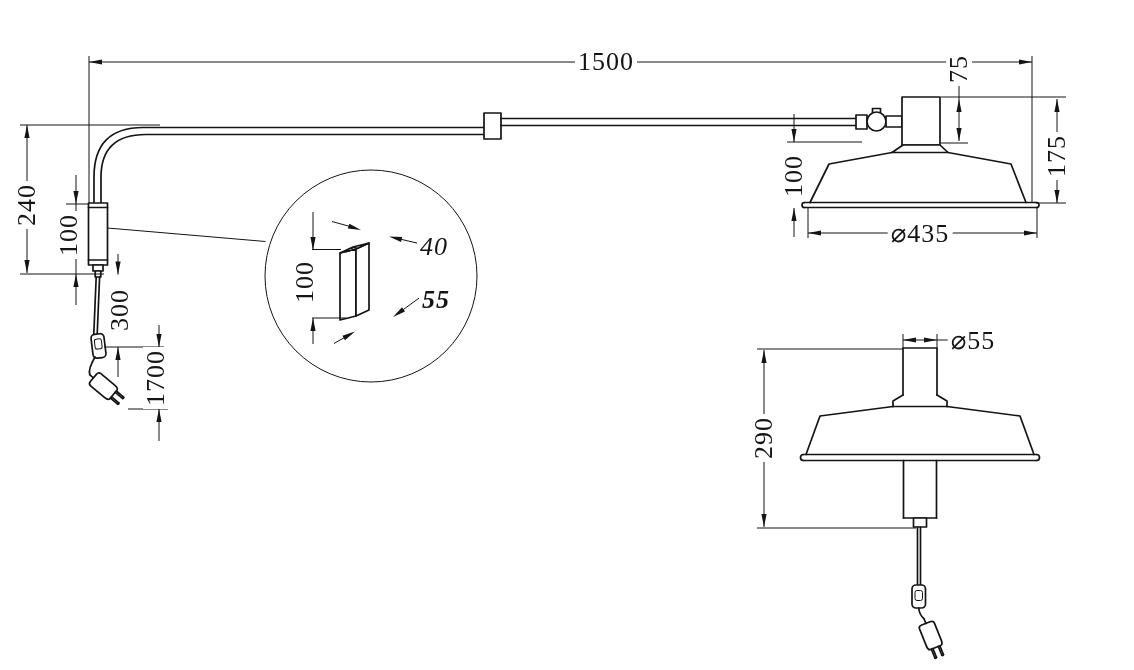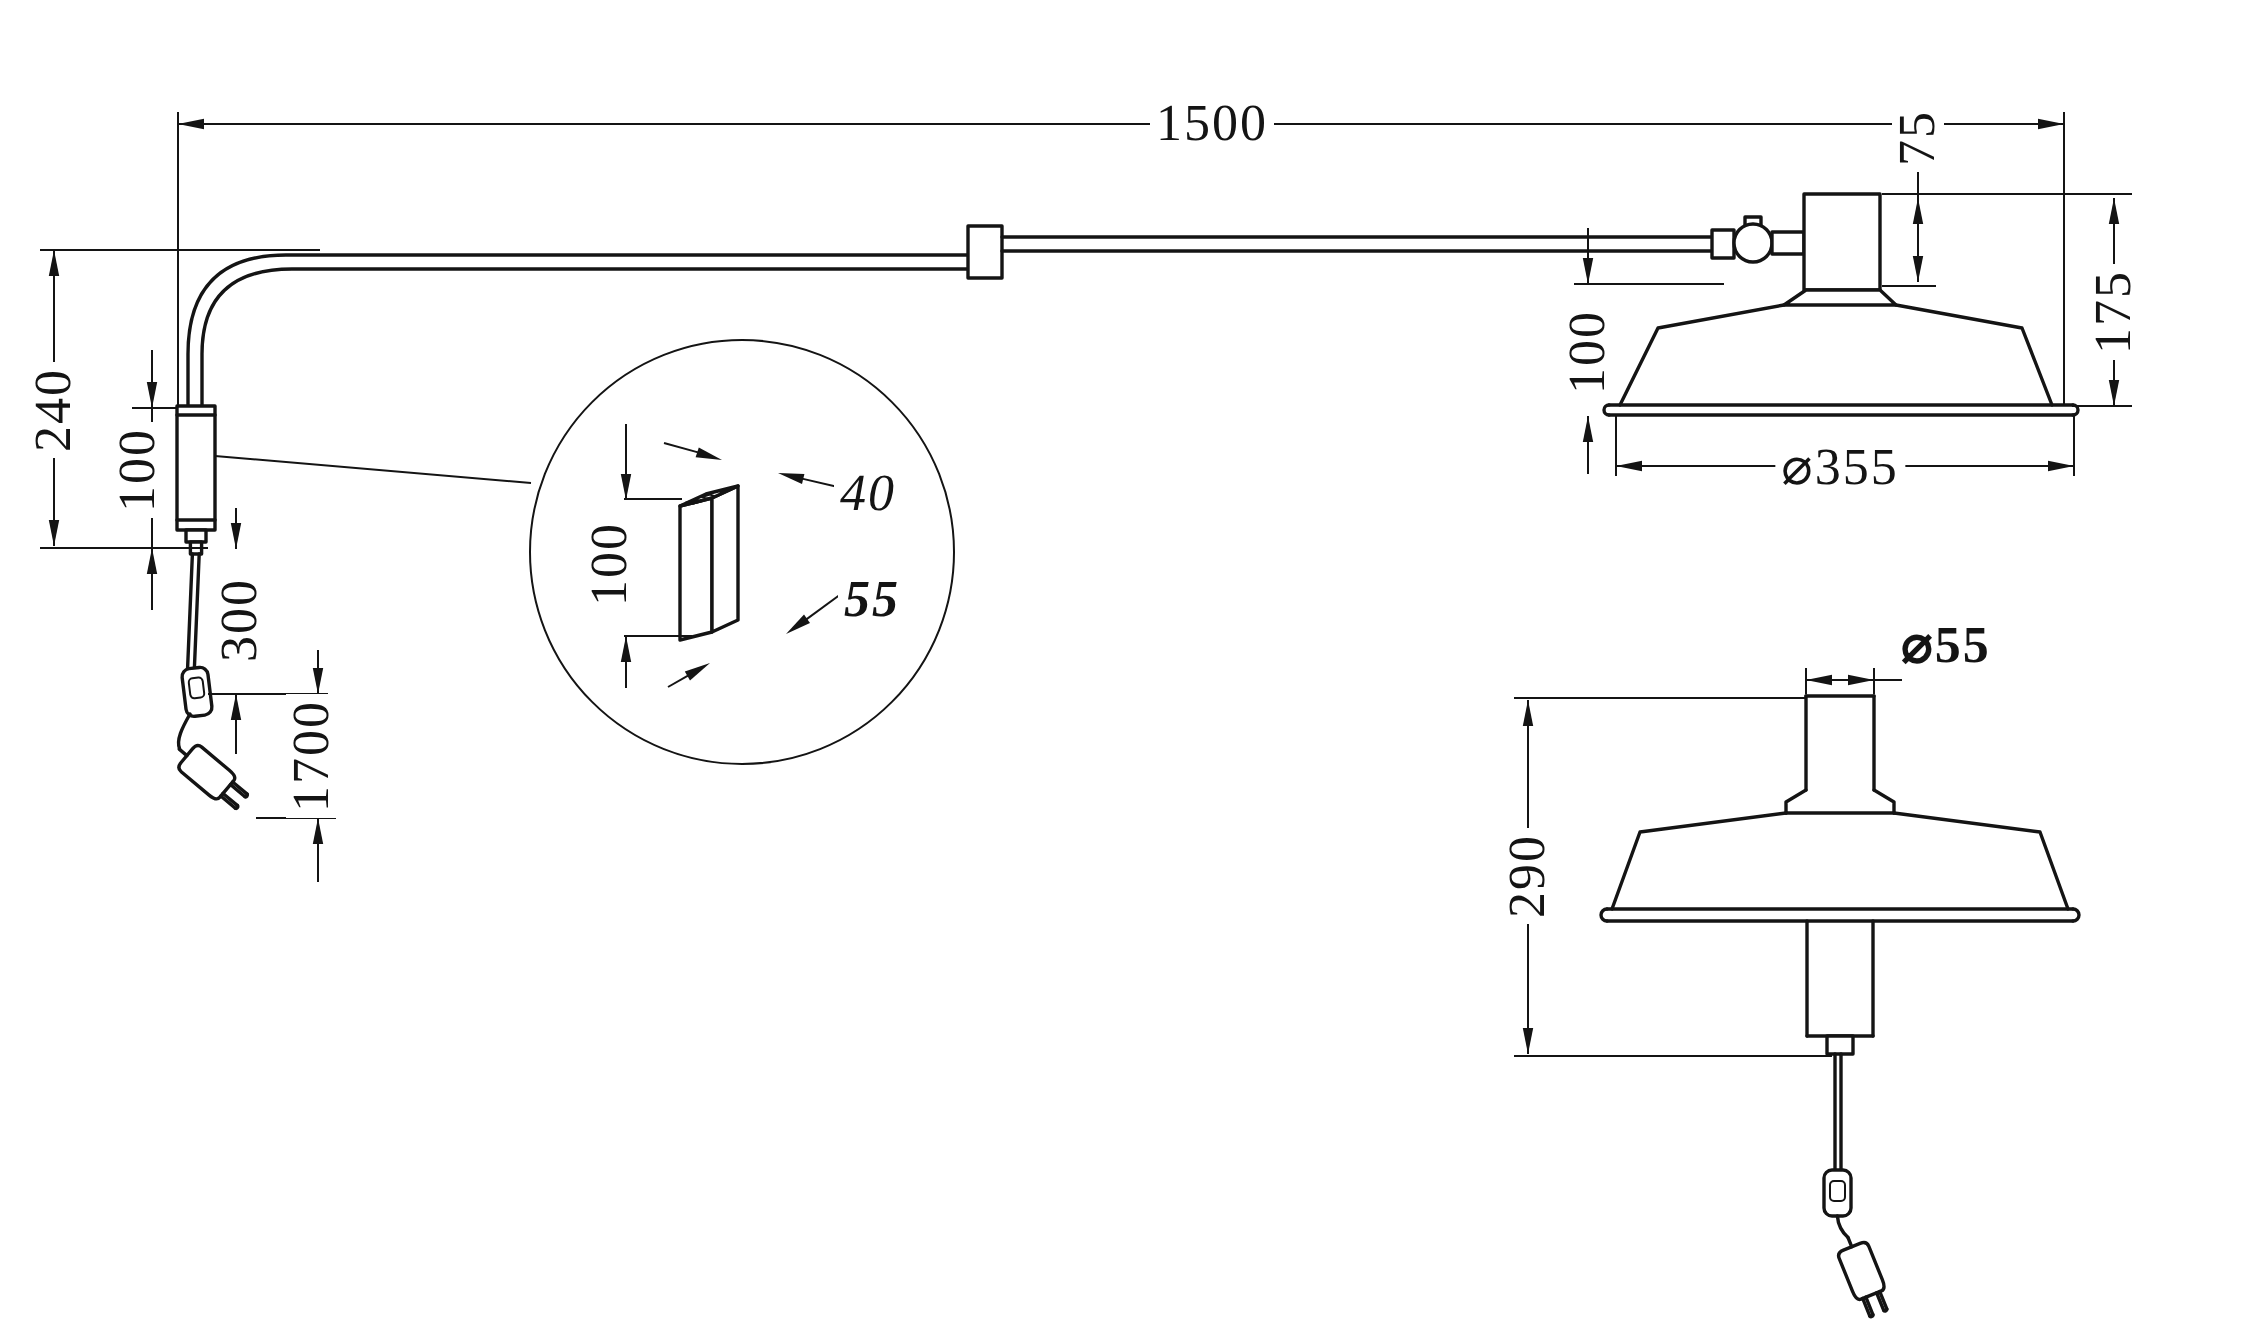--- a/index.html
+++ b/index.html
@@ -201,17 +201,17 @@
 <div class="dlab v" style="left:27px;top:205px;">240</div>
 <div class="dlab v" style="left:69px;top:235px;">100</div>
 <div class="dlab v" style="left:120px;top:310px;">300</div>
 <div class="dlab v" style="left:156px;top:378px;">1700</div>
 <div class="dlab v" style="left:305px;top:282px;">100</div>
 <div class="dlab it" style="left:434px;top:247px;">40</div>
 <div class="dlab it" style="left:436px;top:300px;font-weight:bold;">55</div>
 <div class="dlab v" style="left:959px;top:69px;">75</div>
 <div class="dlab v" style="left:1057px;top:156px;">175</div>
 <div class="dlab v" style="left:794px;top:176px;">100</div>
-<div class="dlab" style="left:920px;top:234px;">⌀355</div>
-<div class="dlab" style="left:973px;top:323px;font-weight:bold;">⌀55</div>
+<div class="dlab" style="left:920px;top:234px;">⌀435</div>
+<div class="dlab" style="left:973px;top:341px;">⌀55</div>
 <div class="dlab v" style="left:764px;top:438px;">290</div>
 
 </div>
 
 </body></html>

